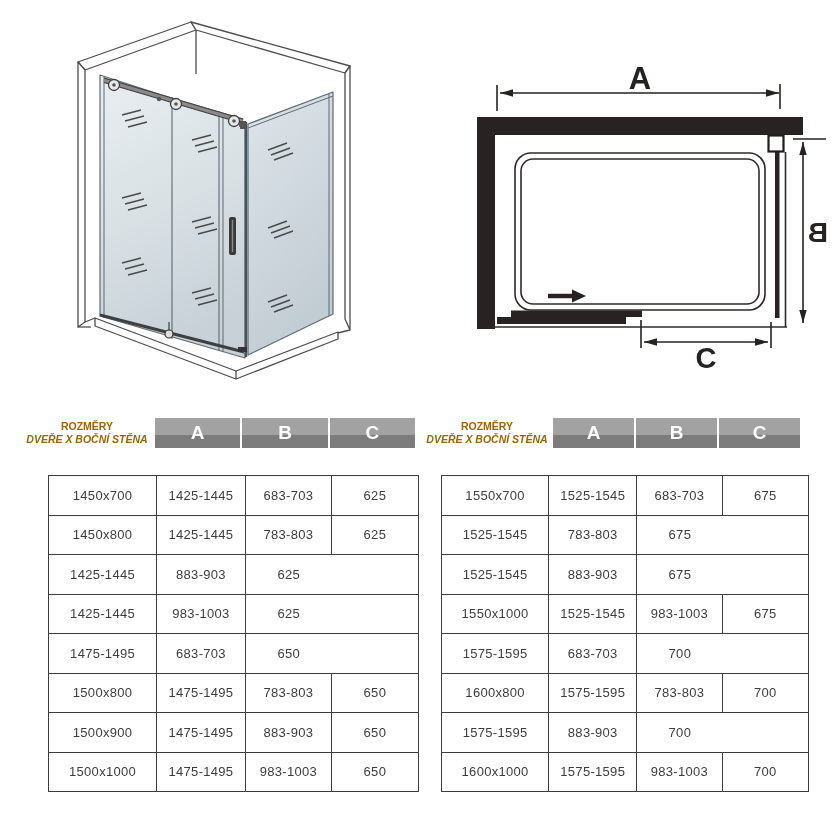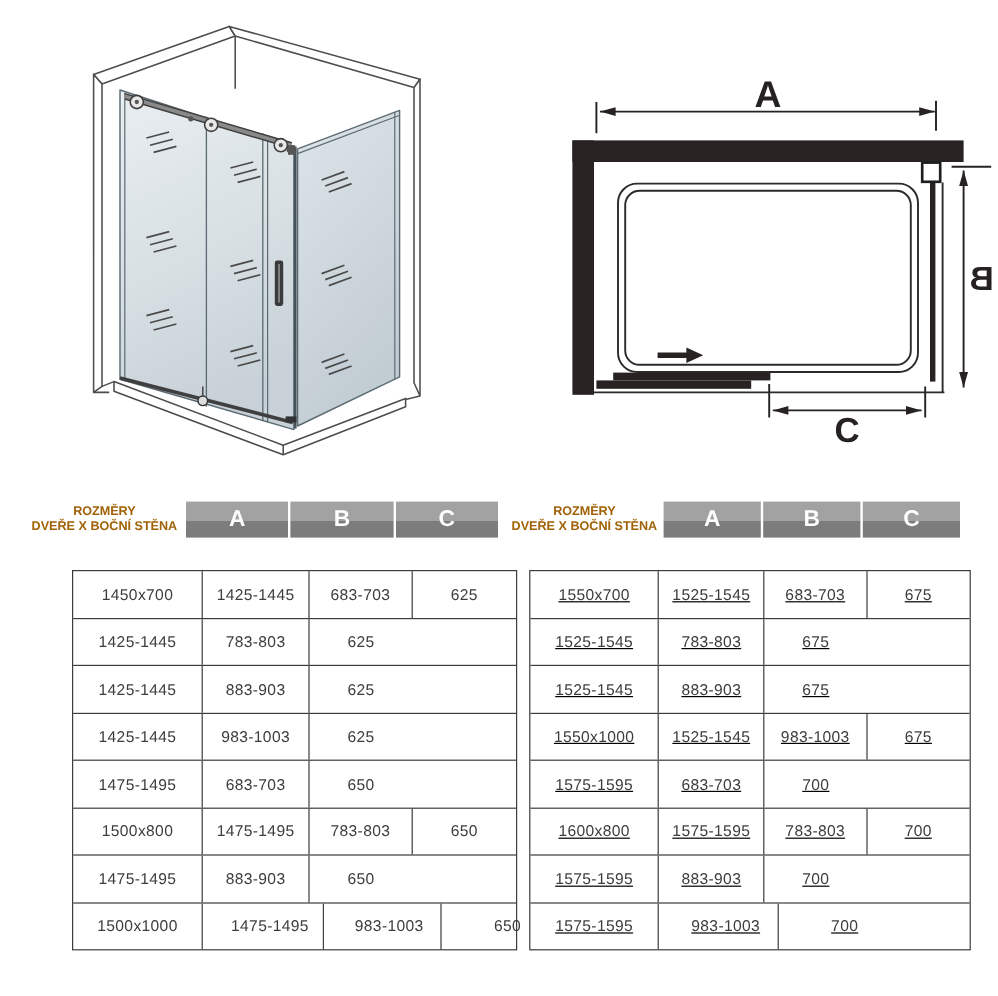--- a/index.html
+++ b/index.html
@@ -10,27 +10,27 @@
 
   
   .thead{position:absolute;display:flex;gap:2px;height:30px;}
   .thcell{flex:1;display:flex;align-items:center;justify-content:center;
           background:linear-gradient(#a2a2a2 0 55%,#7c7c7c 55% 100%);
           color:#fdfdfd;font-weight:bold;font-size:19px;}
   
   .tlabel{position:absolute;height:32px;display:flex;flex-direction:column;
           justify-content:center;text-align:center;font-weight:bold;color:#a16207;}
   .tlabel .l1{font-size:10.5px;line-height:13px;}
-  .tlabel .l2{font-size:10.5px;line-height:13px;white-space:nowrap;}
+  .tlabel .l2{font-size:10.5px;line-height:13px;white-space:nowrap;font-style:italic;}
   
   .tbody{position:absolute;display:flex;flex-direction:column;
          border:1px solid #3c3c3c;background:#fff;}
   .trow{flex:1;display:grid;grid-template-columns:29.3% 24.05% 23.3% 23.35%;
         border-bottom:1px solid #3c3c3c;}
-  .trow:last-child{border-bottom:none;gap:12px;}
+  .trow:last-child{border-bottom:none;}
   .tcell{display:flex;align-items:center;justify-content:center;
          border-right:1px solid #3c3c3c;font-size:13px;color:#3d3d3d;
          letter-spacing:0.3px;}
   .tcell:last-child{border-right:none;}
 </style>
 </head>
 <body>
 
 <div class="stage">
 
@@ -179,28 +179,29 @@
 
   <div class="tlabel" style="left:20px;top:417px;width:134px;">
     <span class="l1">ROZMĚRY</span>
     <span class="l2">DVEŘE X BOČNÍ STĚNA</span>
   </div>
   <div class="thead" style="left:155px;top:418px;width:260px;">
     <div class="thcell">A</div>
     <div class="thcell">B</div>
     <div class="thcell">C</div>
   </div>
-  <div class="tbody" style="left:48px;top:475px;width:369px;height:315px;margin-left:12px;">
+  <div class="tbody" style="left:48px;top:475px;width:369px;height:315px;">
       <div class="trow">
         <div class="tcell">1450x700</div>
         <div class="tcell">1425-1445</div>
         <div class="tcell">683-703</div>
         <div class="tcell">625</div>
       </div>
       <div class="trow">
+        <div class="tcell">1450x800</div>
         <div class="tcell">1425-1445</div>
         <div class="tcell">783-803</div>
         <div class="tcell">625</div>
       </div>
       <div class="trow">
         <div class="tcell">1425-1445</div>
         <div class="tcell">883-903</div>
         <div class="tcell">625</div>
       </div>
       <div class="trow">
@@ -213,20 +214,21 @@
         <div class="tcell">683-703</div>
         <div class="tcell">650</div>
       </div>
       <div class="trow">
         <div class="tcell">1500x800</div>
         <div class="tcell">1475-1495</div>
         <div class="tcell">783-803</div>
         <div class="tcell">650</div>
       </div>
       <div class="trow">
+        <div class="tcell">1500x900</div>
         <div class="tcell">1475-1495</div>
         <div class="tcell">883-903</div>
         <div class="tcell">650</div>
       </div>
       <div class="trow">
         <div class="tcell">1500x1000</div>
         <div class="tcell">1475-1495</div>
         <div class="tcell">983-1003</div>
         <div class="tcell">650</div>
       </div>
@@ -234,21 +236,21 @@
 
   <div class="tlabel" style="left:420px;top:417px;width:134px;">
     <span class="l1">ROZMĚRY</span>
     <span class="l2">DVEŘE X BOČNÍ STĚNA</span>
   </div>
   <div class="thead" style="left:553px;top:418px;width:247px;">
     <div class="thcell">A</div>
     <div class="thcell">B</div>
     <div class="thcell">C</div>
   </div>
-  <div class="tbody" style="left:441px;top:475px;width:366px;height:315px;text-decoration:underline;">
+  <div class="tbody" style="left:441px;top:475px;width:366px;height:315px;">
       <div class="trow">
         <div class="tcell">1550x700</div>
         <div class="tcell">1525-1545</div>
         <div class="tcell">683-703</div>
         <div class="tcell">675</div>
       </div>
       <div class="trow">
         <div class="tcell">1525-1545</div>
         <div class="tcell">783-803</div>
         <div class="tcell">675</div>
@@ -274,19 +276,20 @@
         <div class="tcell">1575-1595</div>
         <div class="tcell">783-803</div>
         <div class="tcell">700</div>
       </div>
       <div class="trow">
         <div class="tcell">1575-1595</div>
         <div class="tcell">883-903</div>
         <div class="tcell">700</div>
       </div>
       <div class="trow">
+        <div class="tcell">1600x1000</div>
         <div class="tcell">1575-1595</div>
         <div class="tcell">983-1003</div>
         <div class="tcell">700</div>
       </div>
     </div>
 
 </div>
 
 </body></html>

